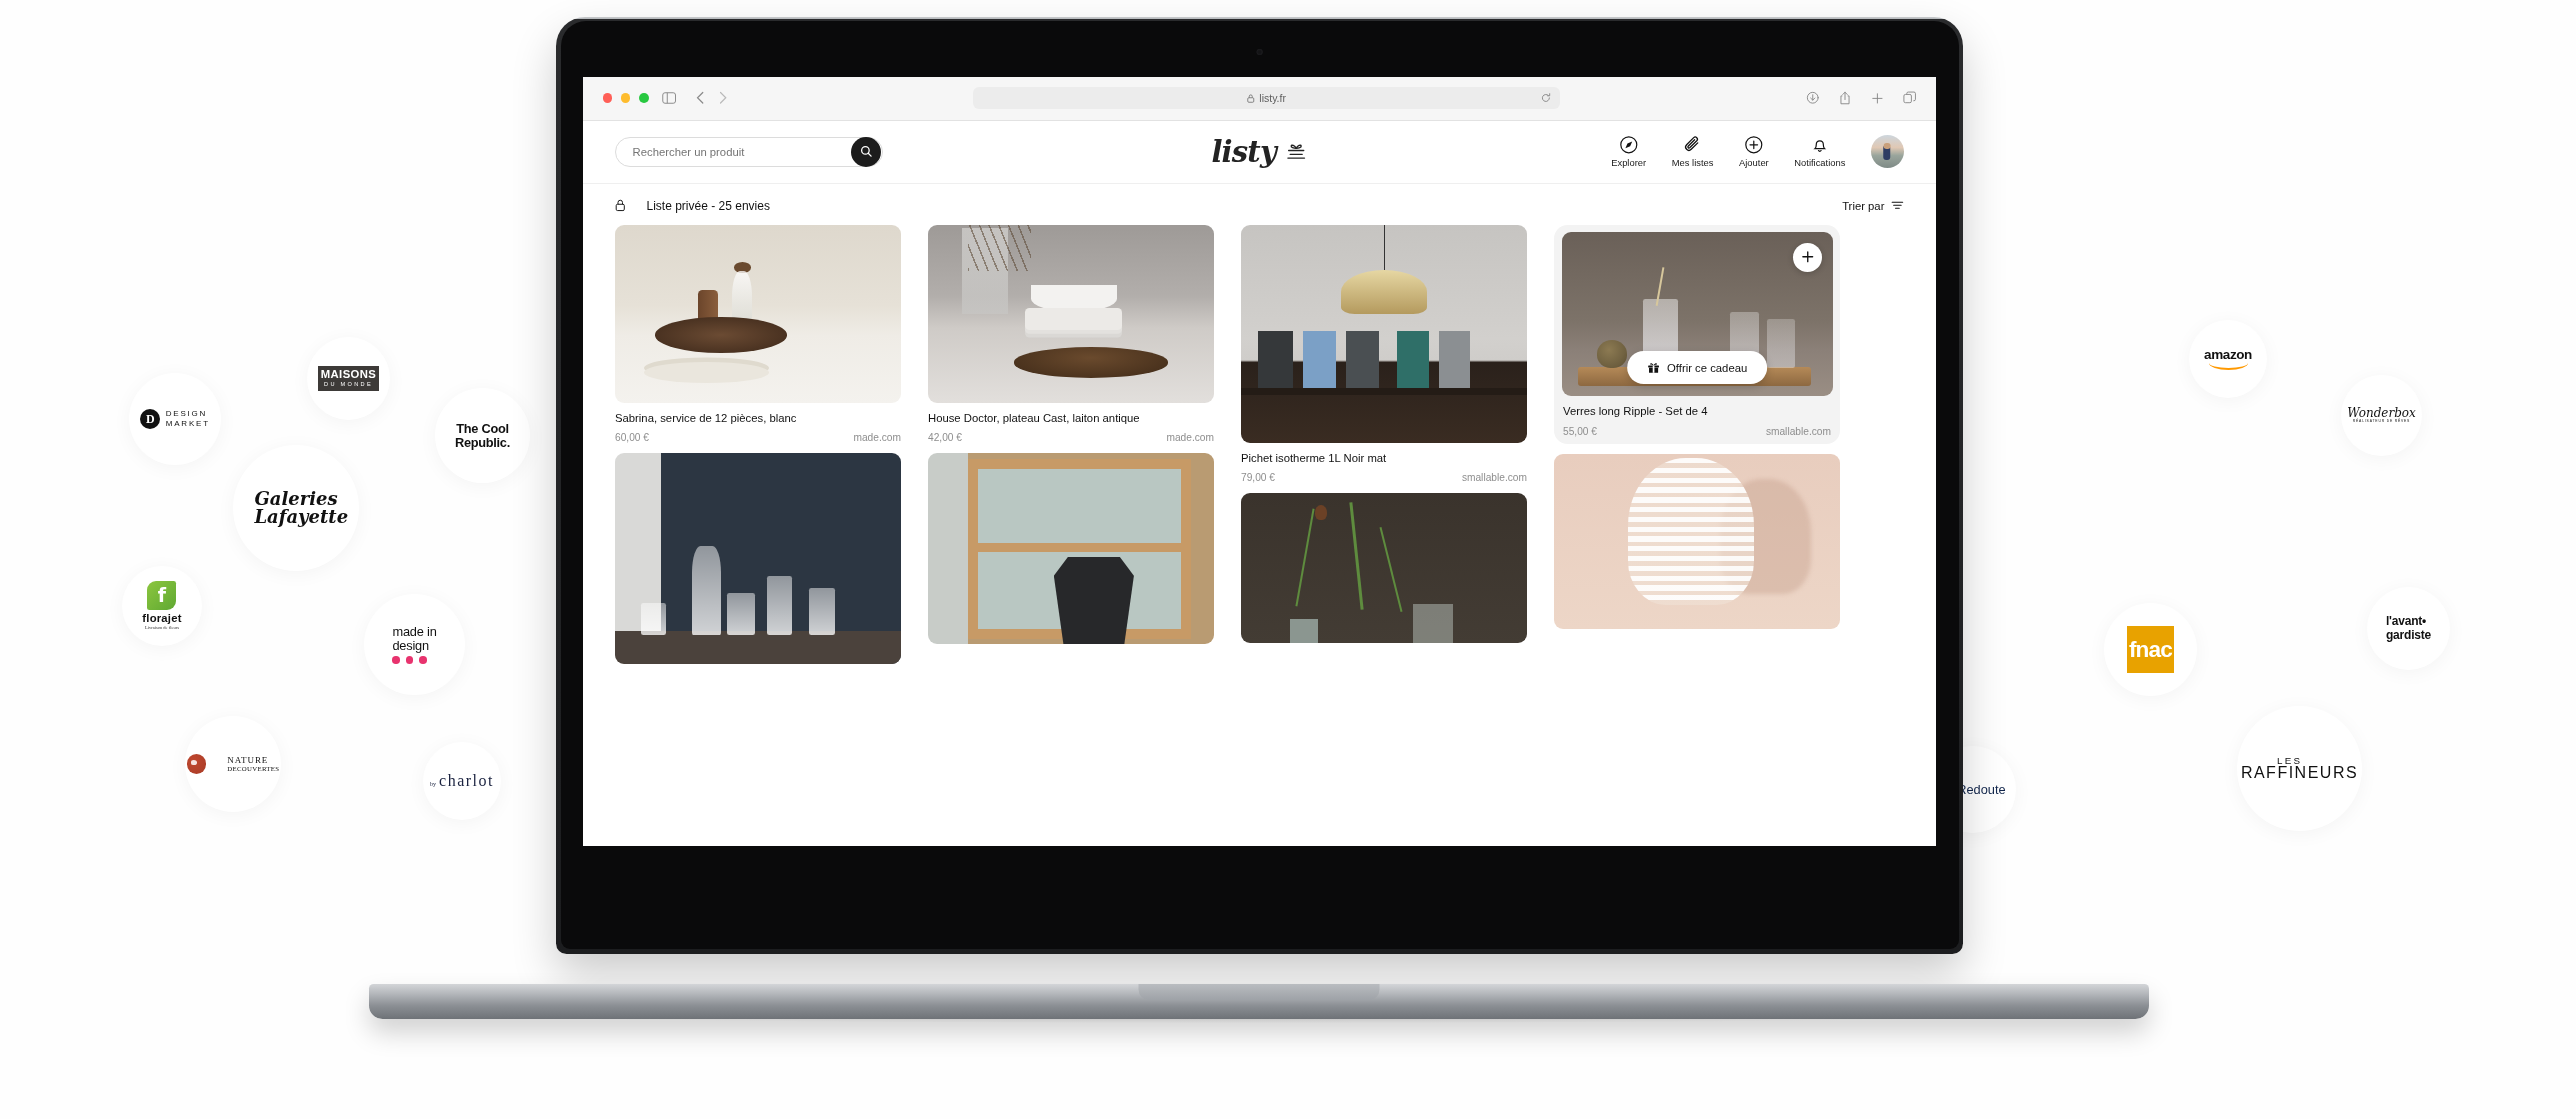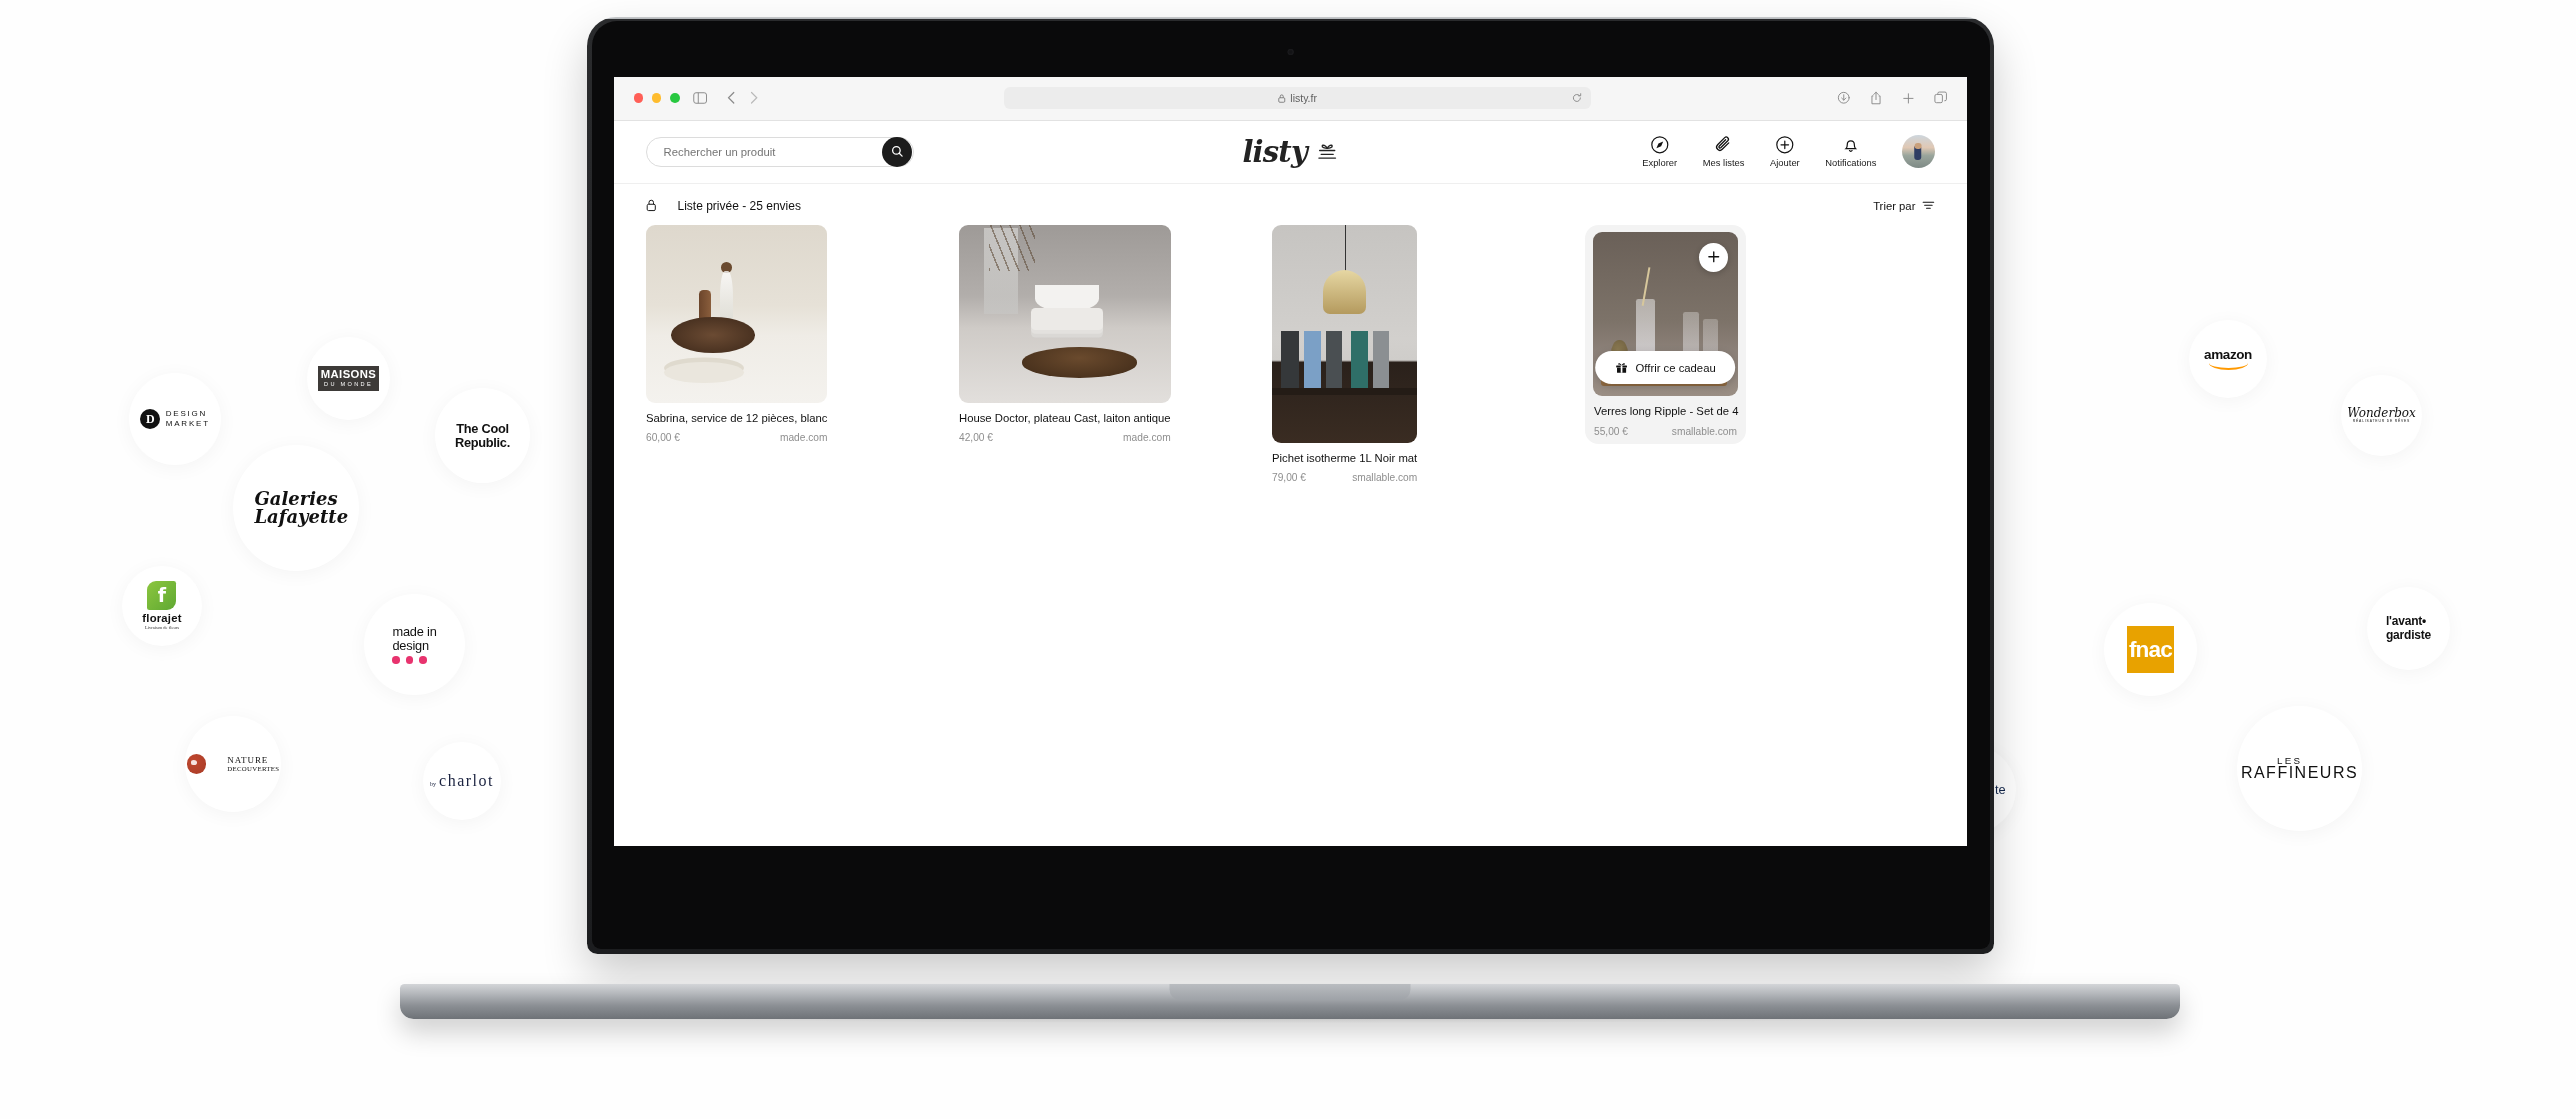--- a/index.html
+++ b/index.html
@@ -89,21 +89,21 @@
 
   .lg-avant { font-size: 12px; font-weight: 700; letter-spacing:-0.2px; line-height:1.12; text-align:left;}
 
   .lg-redoute { font-size: 12.8px; color:#12264c; }
 
   .lg-raff { line-height: 1.0; }
   .lg-raff .a { font-size: 9.8px; letter-spacing: 2.3px; }
   .lg-raff .b { font-size: 16px; letter-spacing: 1.5px; }
 
   
-  #laptop { position:absolute; left: 587px; top: 16.6px; width: 1121px; height: 937px; border-radius: 12px; }
+  #laptop { position:absolute; left: 556px; top: 16.6px; width: 1121px; height: 937px; border-radius: 12px; }
   .lid {
     position:absolute; left: 0; top: 0; width: 1407px; height: 937px;
     background: linear-gradient(180deg,#c9cbcd 0%, #b9bcbf 1.5px, #2a2b2d 2.3px, #1c1d1f 100%);
     border-radius: 29px 29px 10.5px 10.5px;
     padding: 59px 22.6px 65px 22.6px;
     box-shadow: 0 21px 45px rgba(0,0,0,0.20);
   }
   .lid-inner {
     position:absolute; left:4.5px; top:4.5px; right:4.5px; bottom:4.5px;
     background:#0a0a0b; border-radius: 25px 25px 9px 9px;
@@ -166,21 +166,21 @@
      background:#2e3d63; border-radius:3px; transform:translateX(-50%);}
   .avatar:before{ content:""; position:absolute; left:48%; top:22%; width:6.8px;height:6.8px;
      background:#c9a07c; border-radius:50%; transform:translateX(-50%); z-index:2;}
 
   .list-head { display:flex; align-items:center; padding: 15px 32px 7.5px; }
   .list-title { display:flex; align-items:center; gap:21px; font-size:12px; color:#111; font-weight:400;}
   .sort { margin-left:auto; display:flex; align-items:center; gap:6.8px; font-size:11.3px; color:#111;}
 
   .grid { display:grid; grid-template-columns: repeat(4, 286px); gap: 0 27px;
      padding: 4.5px 32px 0; align-items:start; }
-  .col { display:flex; flex-direction:row; gap: 10px; }
+  .col { display:flex; flex-direction:column; gap: 10px; }
   .card { border-radius:10.5px; padding:0; }
   .card.sel { background:#f3f3f3; padding:7.5px; border-radius:13.5px; }
   .thumb { width:100%; border-radius:9px; overflow:hidden; position:relative; }
   .ptitle { font-size:11.3px; color:#111; margin-top:8.3px; line-height:1.3; }
   .prow { display:flex; margin-top:6.8px; font-size:10.2px; color:#8e8e8e; }
   .prow .site { margin-left:auto; }
   .card.sel .ptitle{ margin-left:1.5px;} .card.sel .prow{ margin-left:1.5px; margin-right:1.5px;}
 
   .plus-btn { position:absolute; right:10.5px; top:10.5px; width:29px;height:29px;border-radius:50%;
      background:#fff; display:flex;align-items:center;justify-content:center; color:#111;

